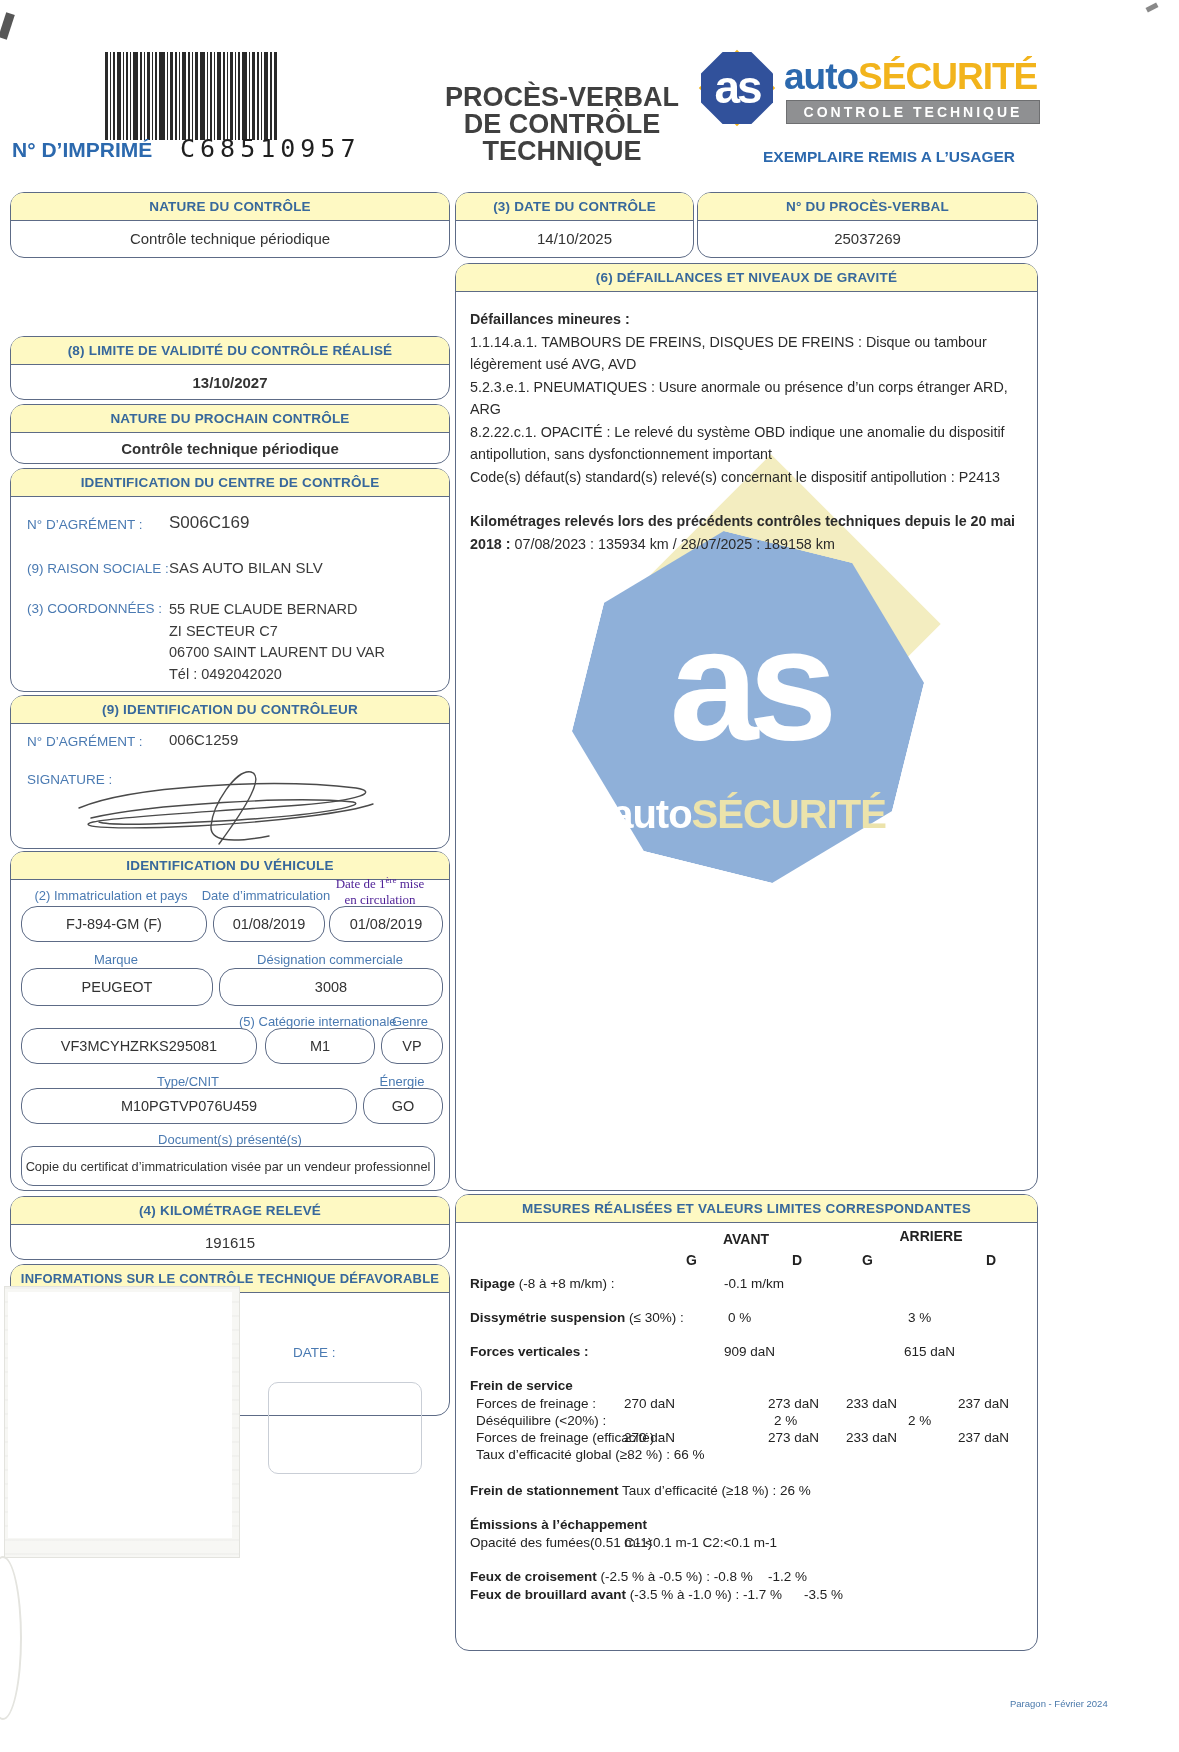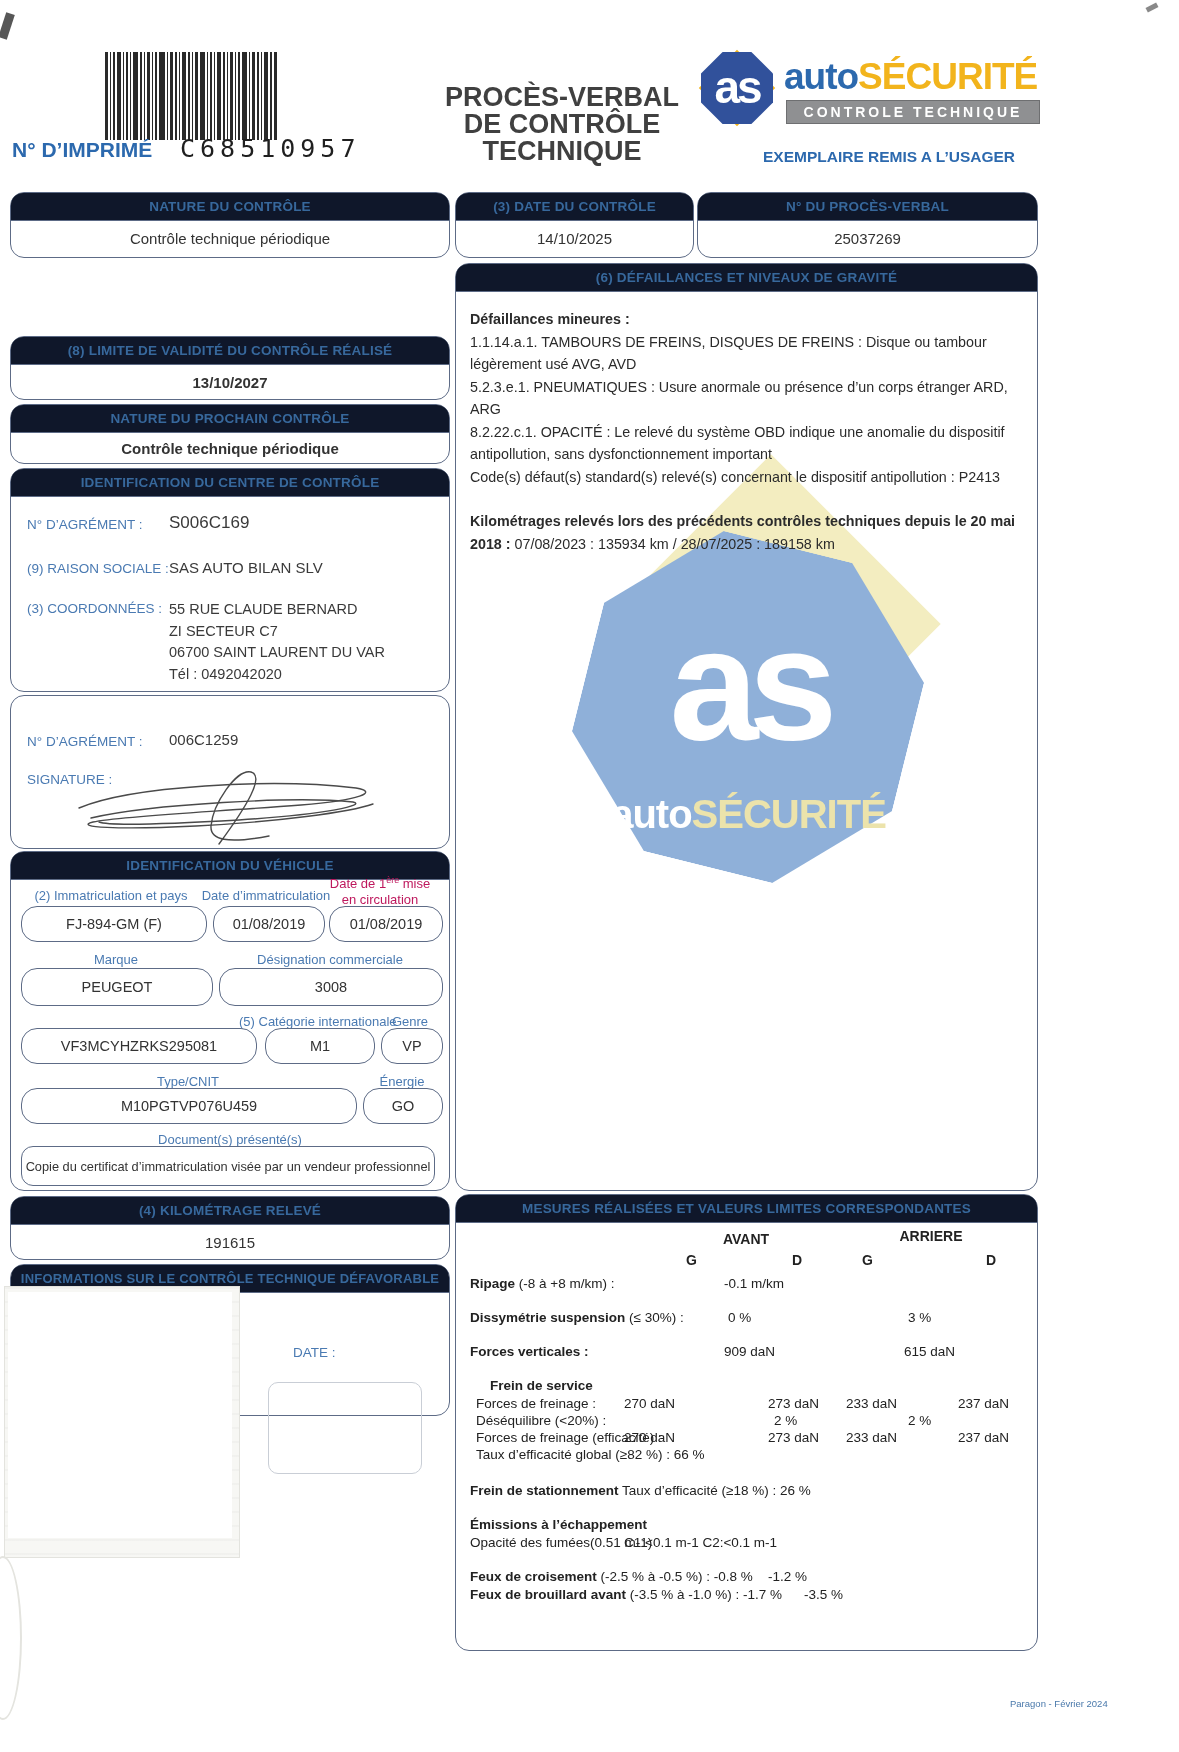--- a/index.html
+++ b/index.html
@@ -1,33 +1,33 @@
 <!DOCTYPE html>
 <html><head>
 <meta charset="utf-8">
 <style>
   html,body{margin:0;padding:0;background:#fff;}
   .page{position:relative;width:1179px;height:1752px;background:#ffffff;margin:0 auto;
         font-family:"Liberation Sans",sans-serif;overflow:hidden;color:#333;}
   .abs{position:absolute;}
   
   .box{position:absolute;border:1.6px solid #5d6b86;border-radius:14px;background:#fff;}
-  .band{height:27px;background:#0f172a;border-bottom:1.6px solid #5d6b86;border-radius:12px 12px 0 0;
+  .band{height:27px;background:#fef9c3;border-bottom:1.6px solid #5d6b86;border-radius:12px 12px 0 0;
         display:flex;align-items:center;justify-content:center;font-weight:bold;color:#37689c;
         font-size:13.5px;letter-spacing:.2px;white-space:nowrap;}
   .box-value{text-align:center;font-size:15px;color:#333;padding-top:9px;}
   .bold{font-weight:bold;}
   .field-label{position:absolute;color:#4a7ab2;font-size:13.5px;white-space:nowrap;}
   .field-value{position:absolute;color:#3a3a3a;font-size:15px;white-space:nowrap;}
   .addr{position:absolute;color:#3a3a3a;font-size:14.5px;line-height:21.5px;}
   
   .pill{position:absolute;border:1.6px solid #5d6b86;border-radius:16px;background:#fff;
         display:flex;align-items:center;justify-content:center;font-size:14.5px;color:#333;white-space:nowrap;}
   .pill-label{position:absolute;color:#4a7ab2;font-size:13px;text-align:center;white-space:nowrap;}
-  .pill-label2{position:absolute;color:#be185d;font-size:13px;text-align:center;line-height:16px;}
+  .pill-label2{position:absolute;color:#4c1d95;font-size:13px;text-align:center;line-height:16px;font-family:Liberation Serif, serif;}
   
   .h-blue{color:#2c69ae;font-weight:bold;}
   .doc-title{position:absolute;left:432px;top:84px;width:260px;text-align:center;color:#404040;
              font-weight:bold;font-size:27px;line-height:27px;}
   .logo-icon{position:absolute;left:699px;top:50px;width:76px;height:76px;}
   .logo-diamond{position:absolute;left:11px;top:11px;width:54px;height:54px;background:#f2b41c;transform:rotate(45deg);}
   .logo-oct{position:absolute;left:2px;top:2px;width:72px;height:72px;background:#31519b;
             clip-path:polygon(30% 0,70% 0,100% 30%,100% 70%,70% 100%,30% 100%,0 70%,0 30%);}
   .logo-as{position:absolute;left:0;top:10px;width:76px;text-align:center;font-size:46px;font-weight:bold;letter-spacing:-3px;}
   .logo-word{position:absolute;left:784px;top:56px;font-size:37px;font-weight:bold;letter-spacing:-1px;white-space:nowrap;}
@@ -161,20 +161,21 @@
     <div class="field-label" style="left:16px;top:132px;">(3) COORDONNÉES :</div>
     <div class="addr" style="left:158px;top:130px;">
       <div>55 RUE CLAUDE BERNARD</div>
       <div>ZI SECTEUR C7</div>
       <div>06700 SAINT LAURENT DU VAR</div>
       <div>Tél : 0492042020</div>
     </div>
   </div>
 
   <div class="box" style="left:10px;top:695px;width:438px;height:152px;">
+    <div class="band">(9) IDENTIFICATION DU CONTRÔLEUR</div>
     <div class="field-label" style="left:16px;top:38px;">N° D’AGRÉMENT :</div>
     <div class="field-value" style="left:158px;top:35px;">006C1259</div>
     <div class="field-label" style="left:16px;top:76px;">SIGNATURE :</div>
     <svg class="abs" style="left:50px;top:70px;" width="330" height="80" viewBox="0 0 330 80">
       <g fill="none" stroke="#4a4a4a" stroke-width="1.4" stroke-linecap="round">
         <path d="M18 42 C 70 20, 210 12, 295 22 C 318 26, 300 34, 240 39 C 150 46, 60 50, 32 56 C 12 61, 55 64, 135 60 C 215 56, 290 46, 312 38"></path>
         <path d="M30 52 C 90 38, 235 30, 292 36 C 306 39, 268 48, 178 54 C 108 58, 48 60, 38 56"></path>
         <path d="M158 78 C 186 40, 204 10, 190 6 C 175 3, 152 38, 150 60 C 149 74, 166 78, 208 70"></path>
       </g>
     </svg>
@@ -291,21 +292,21 @@
     <div class="m" style="left:14px;top:115px;">
       <span class="bold">Dissymétrie suspension</span><span> (≤ 30%) :</span>
     </div>
     <div class="m" style="left:272px;top:115px;">0 %</div>
     <div class="m" style="left:452px;top:115px;">3 %</div>
 
     <div class="m bold" style="left:14px;top:149px;">Forces verticales :</div>
     <div class="m" style="left:268px;top:149px;">909 daN</div>
     <div class="m" style="left:448px;top:149px;">615 daN</div>
 
-    <div class="m bold" style="left:14px;top:183px;margin-left:20px;">Frein de service</div>
+    <div class="m bold" style="left:14px;top:183px;">Frein de service</div>
 
     <div class="m" style="left:20px;top:201px;">Forces de freinage :</div>
     <div class="m" style="left:168px;top:201px;">270 daN</div>
     <div class="m" style="left:312px;top:201px;">273 daN</div>
     <div class="m" style="left:390px;top:201px;">233 daN</div>
     <div class="m" style="left:502px;top:201px;">237 daN</div>
 
     <div class="m" style="left:20px;top:218px;">Déséquilibre (&lt;20%) :</div>
     <div class="m" style="left:318px;top:218px;">2 %</div>
     <div class="m" style="left:452px;top:218px;">2 %</div>

